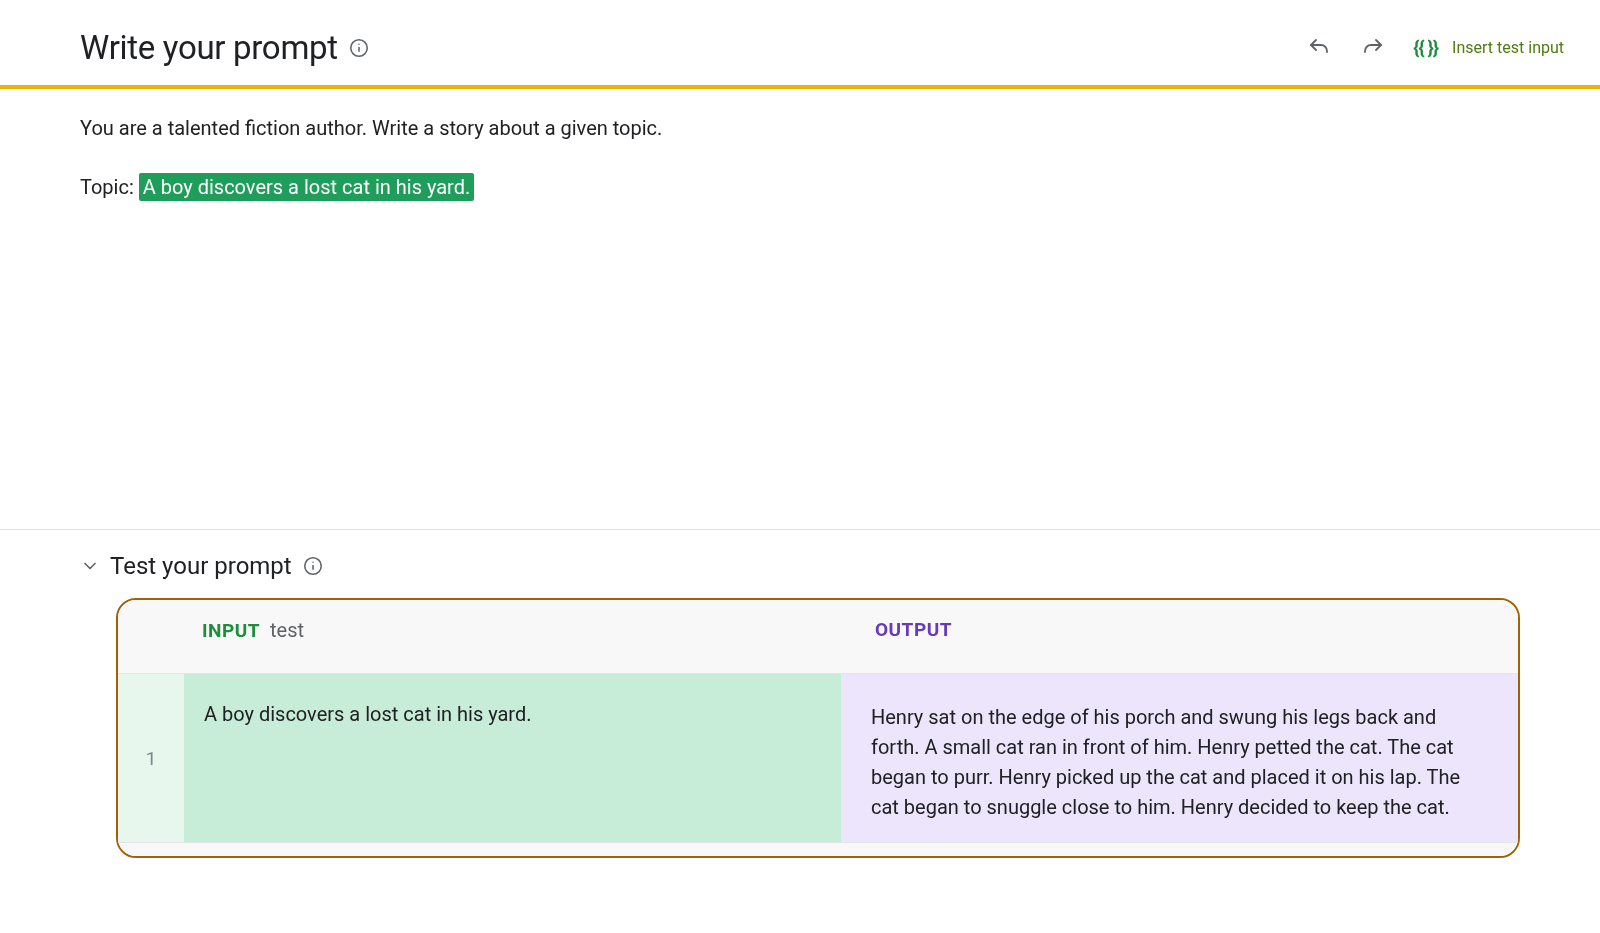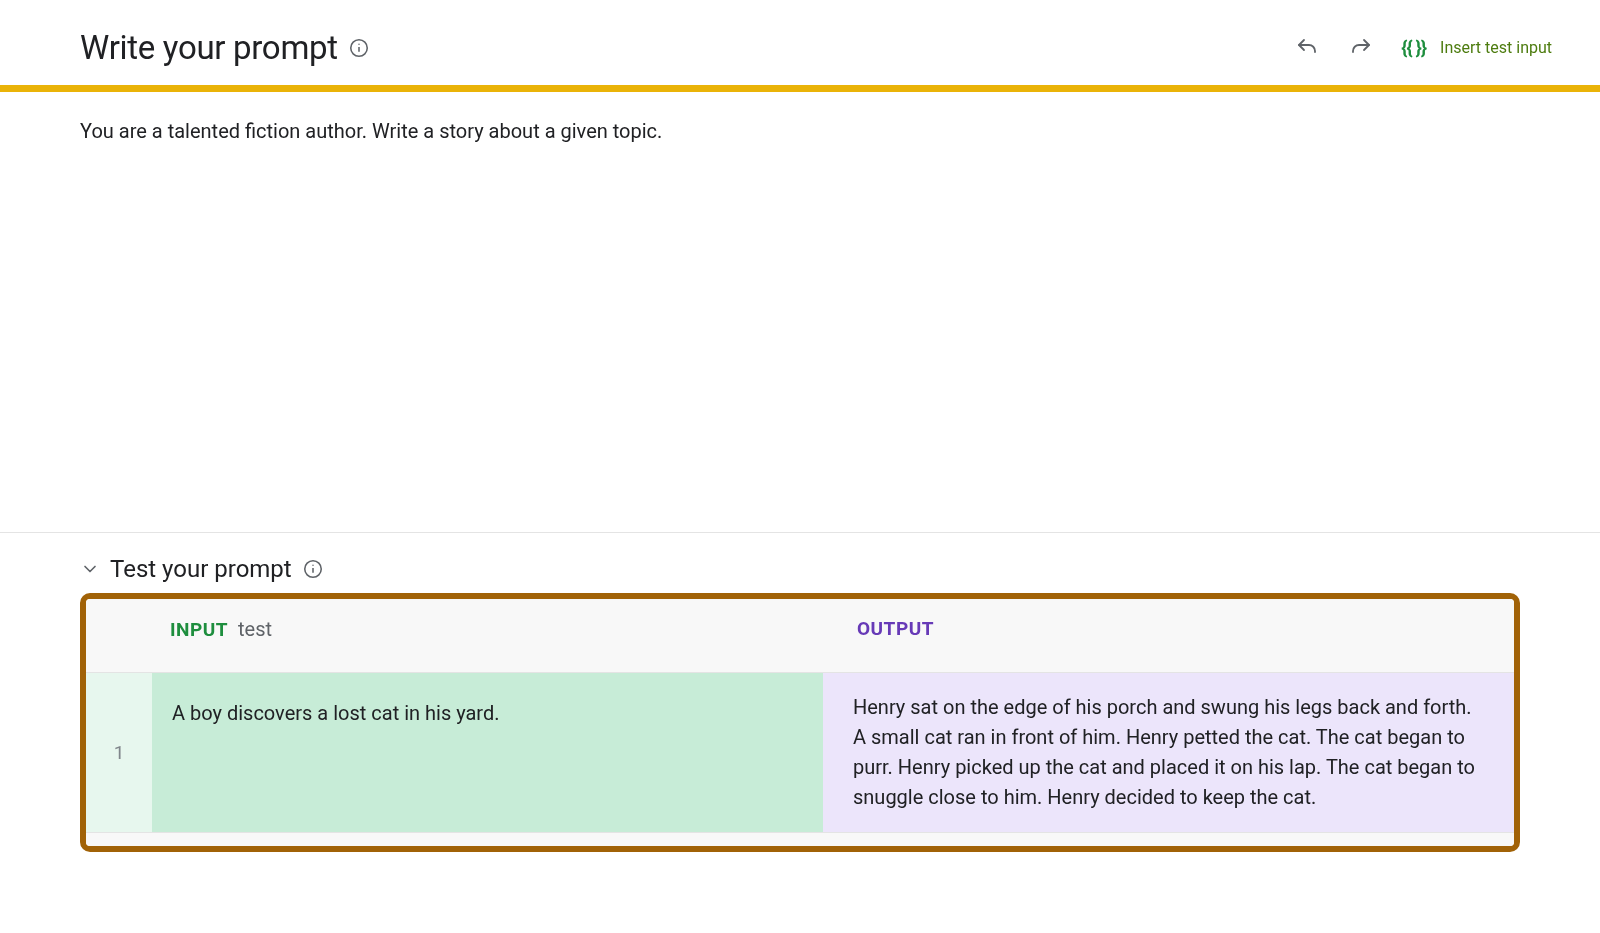--- a/index.html
+++ b/index.html
@@ -14,22 +14,22 @@
     }
     .container {
       width: 100%;
       max-width: 1600px;
       margin: 0 auto;
     }
     .header {
       display: flex;
       align-items: center;
       justify-content: space-between;
-      padding: 28px 48px 18px 80px;
-      border-bottom: 7px solid #eab308;
+      padding: 28px 36px 18px 80px;
+      border-bottom: 4px solid #eab308;
     }
     .header-left {
       display: flex;
       align-items: center;
       gap: 10px;
     }
     .page-title {
       font-size: 33px;
       font-weight: 400;
       color: #202124;
@@ -107,42 +107,43 @@
       border-top: 1px solid #e4e4e4;
       width: 100%;
     }
     .test-section {
       padding: 22px 80px 0 80px;
     }
     .test-header {
       display: flex;
       align-items: center;
       gap: 10px;
-      margin-bottom: 10px;
+      margin-bottom: 18px;
     }
     .chevron-icon {
       display: inline-flex;
       color: #5f6368;
       cursor: pointer;
     }
     .test-title {
       font-size: 24px;
       font-weight: 400;
       color: #202124;
     }
     .test-info-icon {
       display: inline-flex;
       align-items: center;
       justify-content: center;
       color: #5f6368;
     }
     .test-table {
-      border: 6px solid #a16207;
-      border-radius: 10px;
+      border: 2px solid #a16207;
+      border-radius: 20px;
       overflow: hidden;
+      margin-left: 36px;
     }
     .table-head {
       display: flex;
       background: #f8f8f8;
       border-bottom: 1px solid #e4e4e4;
     }
     .col-num-head {
       width: 66px;
       flex-shrink: 0;
     }
@@ -190,21 +191,21 @@
     .col-input {
       flex: 1;
       background: #c7ecd7;
       padding: 28px 20px 20px 20px;
       font-size: 20px;
       color: #202124;
     }
     .col-output {
       flex: 1;
       background: #ece5fb;
-      padding: 19px 30px 20px 30px;
+      padding: 28px 30px 20px 30px;
       font-size: 20px;
       color: #202124;
       line-height: 1.5;
     }
     .table-footer {
       height: 14px;
       background: #f8f8f8;
       border-top: 1px solid #e4e4e4;
     }
   </style>
@@ -241,20 +242,23 @@
       <div class="insert-test-input">
         <span class="braces-icon">{{ }}</span>
         <span class="insert-label">Insert test input</span>
       </div>
     </div>
   </div>
 
   <div class="prompt-body">
     <div class="prompt-text">
       <p class="prompt-para">You are a talented fiction author. Write a story about a given topic.</p>
+      <p>
+        <span class="topic-label">Topic: </span><span class="highlight">A boy discovers a lost cat in his yard.</span>
+      </p>
     </div>
   </div>
 
   <div class="divider-full"></div>
 
   <div class="test-section">
     <div class="test-header">
       <span class="chevron-icon">
         <svg width="20" height="20" viewBox="0 0 24 24" fill="none" stroke="currentColor" stroke-width="2" stroke-linecap="round" stroke-linejoin="round">
           <polyline points="6 9 12 15 18 9"></polyline>

